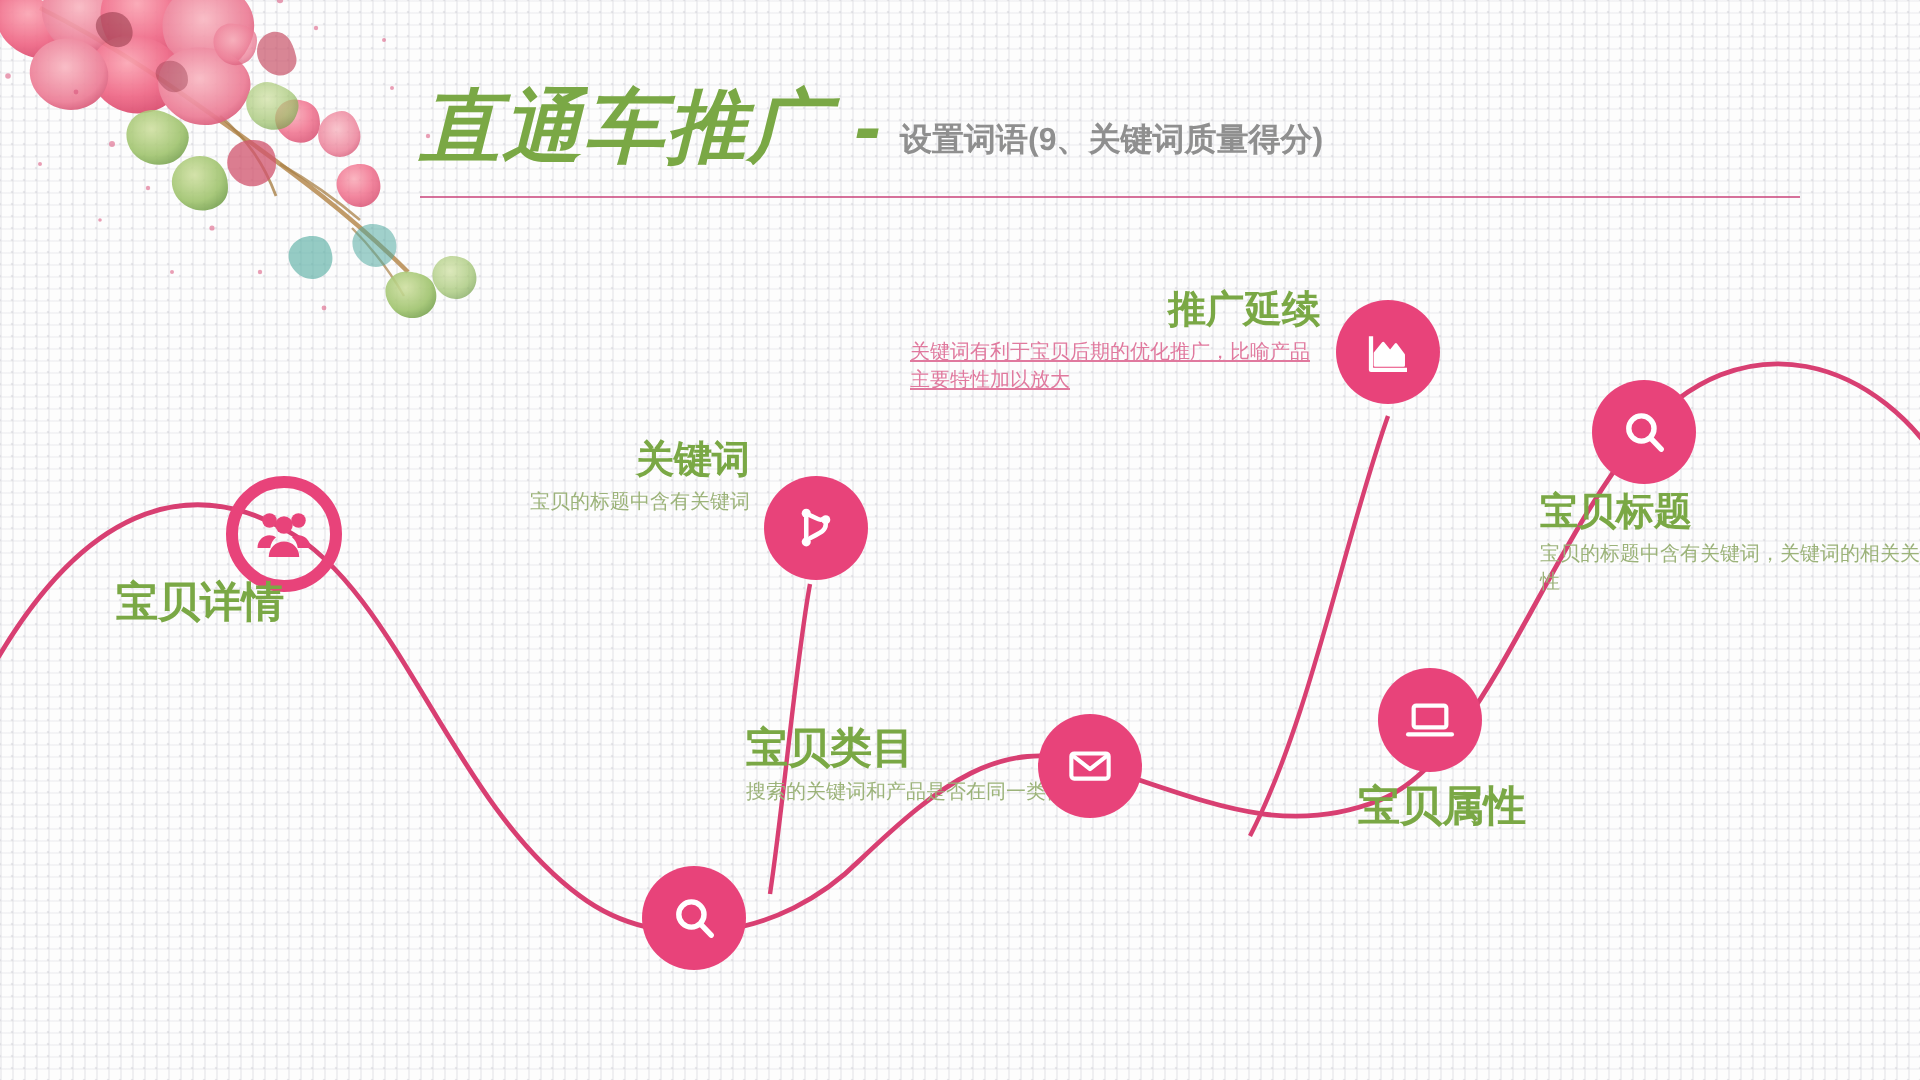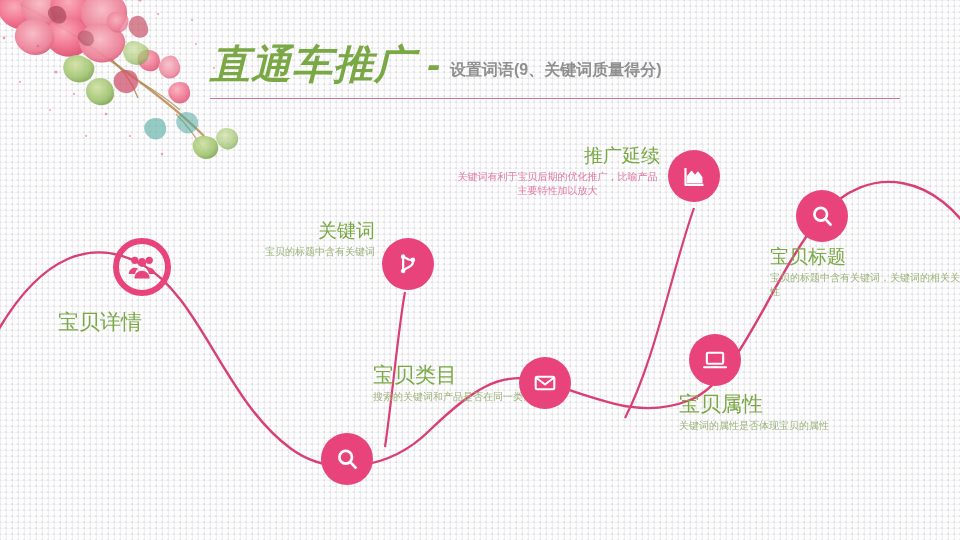--- a/index.html
+++ b/index.html
@@ -107,21 +107,21 @@
     background: transparent;
     border: 6px solid #e8437a;
   }
   .node-icon svg { display: block; }
 
   .node-text {
     position: absolute;
   }
   .node-title {
     font-size: 19px;
-    font-weight: normal;
+    font-weight: bold;
     color: #7aa845;
     line-height: 1.15;
     white-space: nowrap;
     margin: 0 0 3px 0;
   }
   .node-title.big { font-size: 21px; }
   .node-desc {
     font-size: 10px;
     color: #9cb37a;
     line-height: 1.45;
@@ -231,21 +231,21 @@
   <div class="node-icon ring" style="left:113px; top:238px; width:58px; height:58px;">
     <svg width="30" height="30" viewBox="0 0 24 24" fill="#e8437a">
       <circle cx="6.2" cy="6.6" r="2.9"></circle>
       <circle cx="17.8" cy="6.6" r="2.9"></circle>
       <circle cx="12" cy="8.4" r="3.5"></circle>
       <path d="M1.4 17.6c0-3 2.3-5.1 4.8-5.1 1 0 1.9.3 2.6.8-1.3 1-2.1 2.6-2.3 4.3H1.4z"></path>
       <path d="M22.6 17.6h-5.1c-.2-1.7-1-3.3-2.3-4.3.7-.5 1.6-.8 2.6-.8 2.5 0 4.8 2.1 4.8 5.1z"></path>
       <path d="M5.9 21.2c0-3.6 2.7-6.2 6.1-6.2s6.1 2.6 6.1 6.2H5.9z"></path>
     </svg>
   </div>
-  <div class="node-text" style="left:58px; top:310px; width:240px;">
+  <div class="node-text" style="left:58px; top:290px; width:240px;">
     <p class="node-title big">宝贝详情</p>
   </div>
 
   <div class="node-icon" style="left:382px; top:238px; width:52px; height:52px;">
     <svg width="26" height="26" viewBox="0 0 24 24" fill="none" stroke="#ffffff" stroke-width="2.1" stroke-linecap="round">
       <circle cx="7.5" cy="5.2" r="2.1" fill="#ffffff" stroke="none"></circle>
       <circle cx="16.5" cy="8.2" r="2.1" fill="#ffffff" stroke="none"></circle>
       <circle cx="7.5" cy="18.4" r="2.1" fill="#ffffff" stroke="none"></circle>
       <path d="M7.5 7.3v9"></path>
       <path d="M9.3 6.2c2.6 1 4.3 2.6 5.4 1.8"></path>
@@ -258,21 +258,21 @@
   </div>
 
   <div class="node-icon" style="left:668px; top:150px; width:52px; height:52px;">
     <svg width="27" height="27" viewBox="0 0 24 24" fill="none" stroke="#ffffff" stroke-width="1.9" stroke-linejoin="round">
       <path d="M4 4.5v15h16"></path>
       <path d="M5.8 17.5V12l3.6-4.4 3.1 3.8 2.6-3.2 3.4 4.6v4.7z" fill="#ffffff" stroke="#ffffff" stroke-width="1.2"></path>
     </svg>
   </div>
   <div class="node-text align-right" style="left:455px; top:145px; width:205px;">
     <p class="node-title">推广延续</p>
-    <p class="node-desc pink" style="text-align:center;">关键词有利于宝贝后期的优化推广，比喻产品主要特性加以放大</p>
+    <p class="node-desc pink" style="text-align:left;text-decoration:underline;">关键词有利于宝贝后期的优化推广，比喻产品主要特性加以放大</p>
   </div>
 
   <div class="node-icon" style="left:796px; top:190px; width:52px; height:52px;">
     <svg width="27" height="27" viewBox="0 0 24 24" fill="none" stroke="#ffffff" stroke-width="2.4" stroke-linecap="round">
       <circle cx="10.4" cy="10" r="5.6"></circle>
       <path d="M14.6 14.4l4.6 4.8"></path>
     </svg>
   </div>
   <div class="node-text" style="left:770px; top:246px; width:200px;">
     <p class="node-title">宝贝标题</p>
@@ -299,21 +299,20 @@
 
   <div class="node-icon" style="left:689px; top:334px; width:52px; height:52px;">
     <svg width="28" height="28" viewBox="0 0 24 24" fill="none" stroke="#ffffff" stroke-width="1.8" stroke-linejoin="round">
       <rect x="5" y="5.8" width="14" height="9.4" rx="1.1"></rect>
       <path d="M2.6 18.2h18.8" stroke-linecap="round"></path>
       <path d="M9.4 18.2h5.2" stroke-linecap="round" stroke-width="1.2"></path>
     </svg>
   </div>
   <div class="node-text" style="left:663px; top:392px; width:195px;margin-left:16px;">
     <p class="node-title big">宝贝属性</p>
-    <p class="node-desc">关键词的属性是否体现宝贝的属性</p>
   </div>
 
   <div id="header">
     <div id="title-main">直通车推广 -</div>
     <div id="title-sub">设置词语(9、关键词质量得分)</div>
     <div id="title-rule"></div>
   </div>
 
 </div>
 

